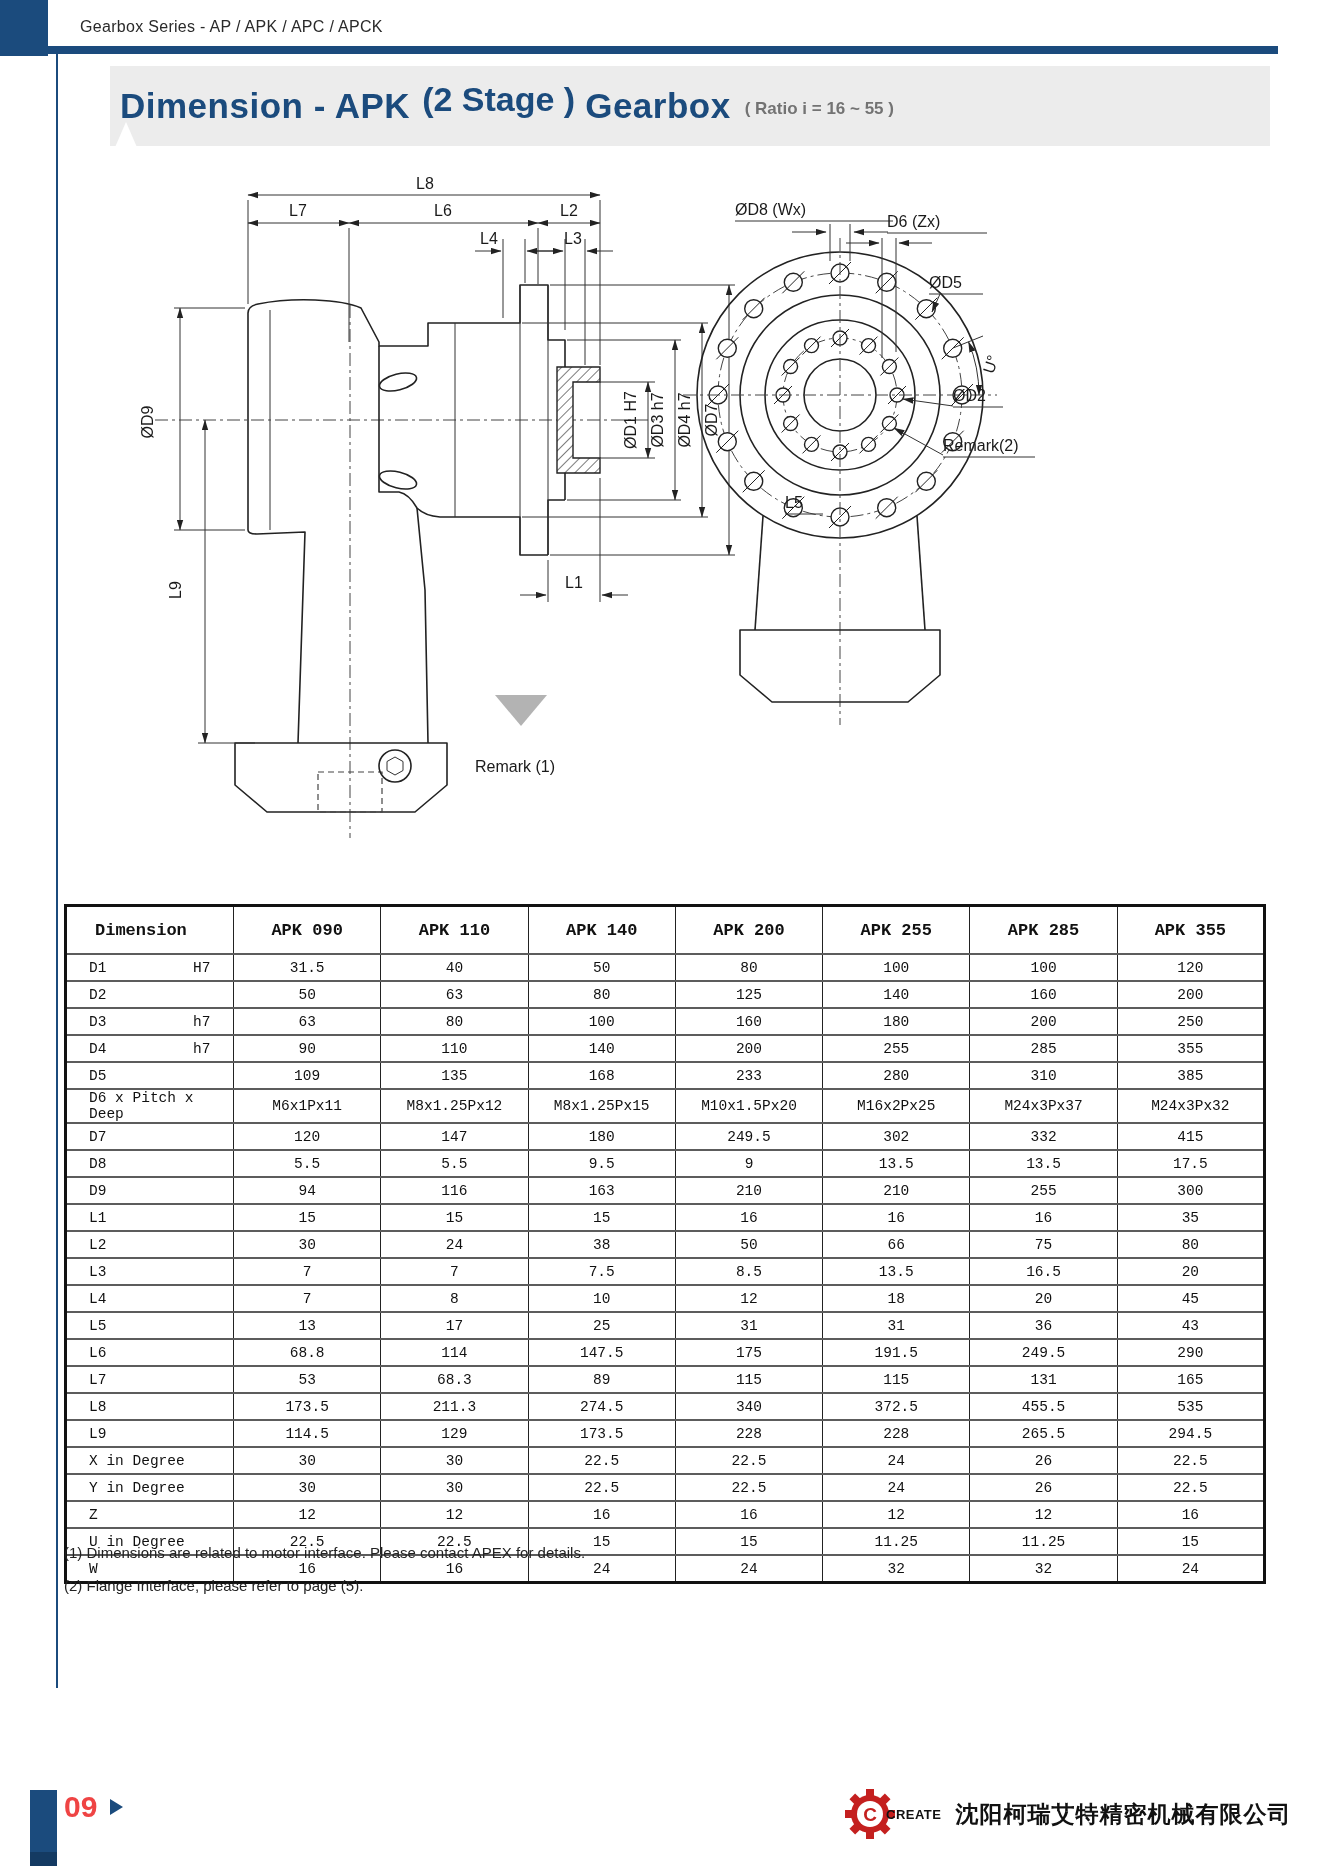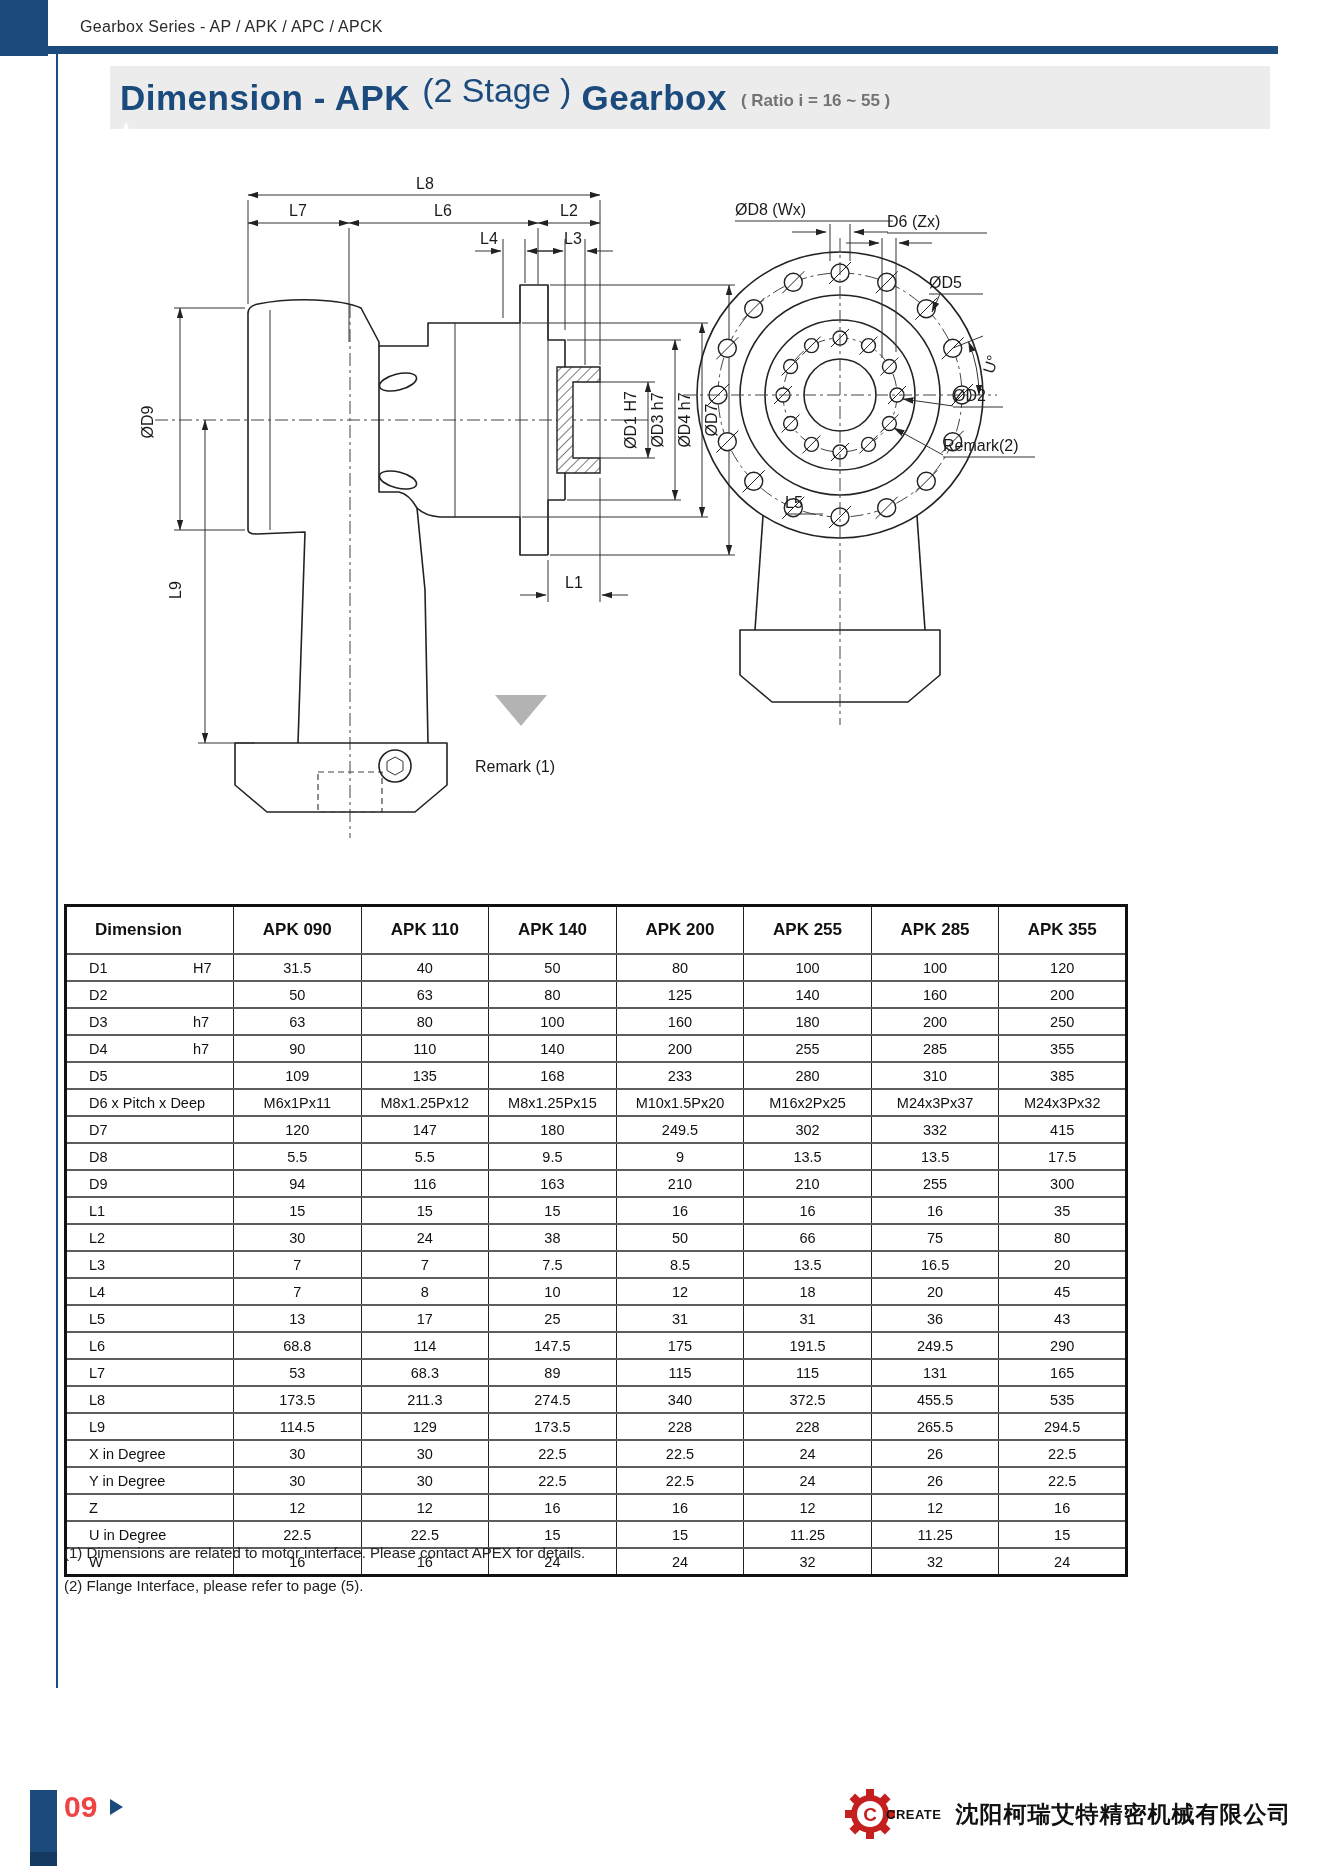--- a/index.html
+++ b/index.html
@@ -4,40 +4,40 @@
 <style>
   html,body{margin:0;padding:0;background:#fff;}
   .page{position:relative;width:1323px;height:1871px;background:#fff;overflow:hidden;
         font-family:"Liberation Sans",sans-serif;color:#222;}
   
   .corner-square{position:absolute;left:0;top:0;width:48px;height:56px;background:#1b4b7d;}
   .header-text{position:absolute;left:80px;top:18px;font-size:16px;color:#2a2a2a;letter-spacing:.3px;}
   .top-rule{position:absolute;left:48px;top:46px;width:1230px;height:8px;background:#1b4b7d;}
   .left-rule{position:absolute;left:56px;top:54px;width:2px;height:1634px;background:#1b4b7d;}
   
-  .title-band{position:absolute;left:110px;top:66px;width:1160px;height:63px;background:#ececec;
+  .title-band{position:absolute;left:110px;top:66px;width:1160px;height:80px;background:#ececec;
               display:flex;align-items:center;padding-left:10px;box-sizing:border-box;white-space:nowrap;}
   .title-band .t1,.title-band .t3{font-size:35px;font-weight:bold;color:#1b4b7d;letter-spacing:.5px;}
-  .title-band .t2{font-size:34px;font-weight:normal;color:#1b4b7d;position:relative;top:-7px;margin:0 10px 0 12px;}
+  .title-band .t2{font-size:34px;font-weight:bold;color:#1b4b7d;position:relative;top:-7px;margin:0 10px 0 12px;}
   .title-band .t3{margin-right:14px;}
   .title-band .t4{font-size:17px;font-weight:bold;color:#737373;position:relative;top:3px;}
   .title-notch{position:absolute;left:106px;top:122px;width:0;height:0;
                border-left:20px solid transparent;border-right:20px solid transparent;
                border-bottom:46px solid #fff;}
   
   .drawings{position:absolute;left:95px;top:160px;}
   .dlab{font-family:"Liberation Sans",sans-serif;font-size:16px;fill:#1a1a1a;}
   .outline{fill:none;stroke:#222;stroke-width:1.6;stroke-linejoin:round;}
   .thin{fill:none;stroke:#333;stroke-width:1;}
   .dim{fill:none;stroke:#333;stroke-width:1;}
   .cl{fill:none;stroke:#444;stroke-width:1;stroke-dasharray:13 4 3 4;}
   .hid{fill:none;stroke:#444;stroke-width:1.2;stroke-dasharray:6 4;}
   
   .dim-table{position:absolute;left:64px;top:904px;border-collapse:collapse;table-layout:fixed;
-             width:1064px;background:#fff;}
+             width:1202px;background:#fff;font-family:Liberation Mono, monospace;}
   .dim-table th,.dim-table td{border-left:1px solid #222;border-right:1px solid #222;
              font-size:14.5px;color:#111;padding:0;height:25px;text-align:center;vertical-align:middle;}
   .dim-table thead th{height:46px;font-size:17px;font-weight:bold;}
   .dim-table thead th:first-child{text-align:left;padding-left:28px;}
   .dim-table{border:3px solid #111;}
   .dim-table tbody tr td{border-top:2px solid #5c5c5c;}
   .dim-table thead tr th{border-bottom:2px solid #5c5c5c;}
   .dim-table td.lblcell{text-align:left;}
   .dim-table td.lblcell .lab{display:inline-block;margin-left:22px;min-width:104px;}
   .dim-table td.lblcell .tol{display:inline-block;}

